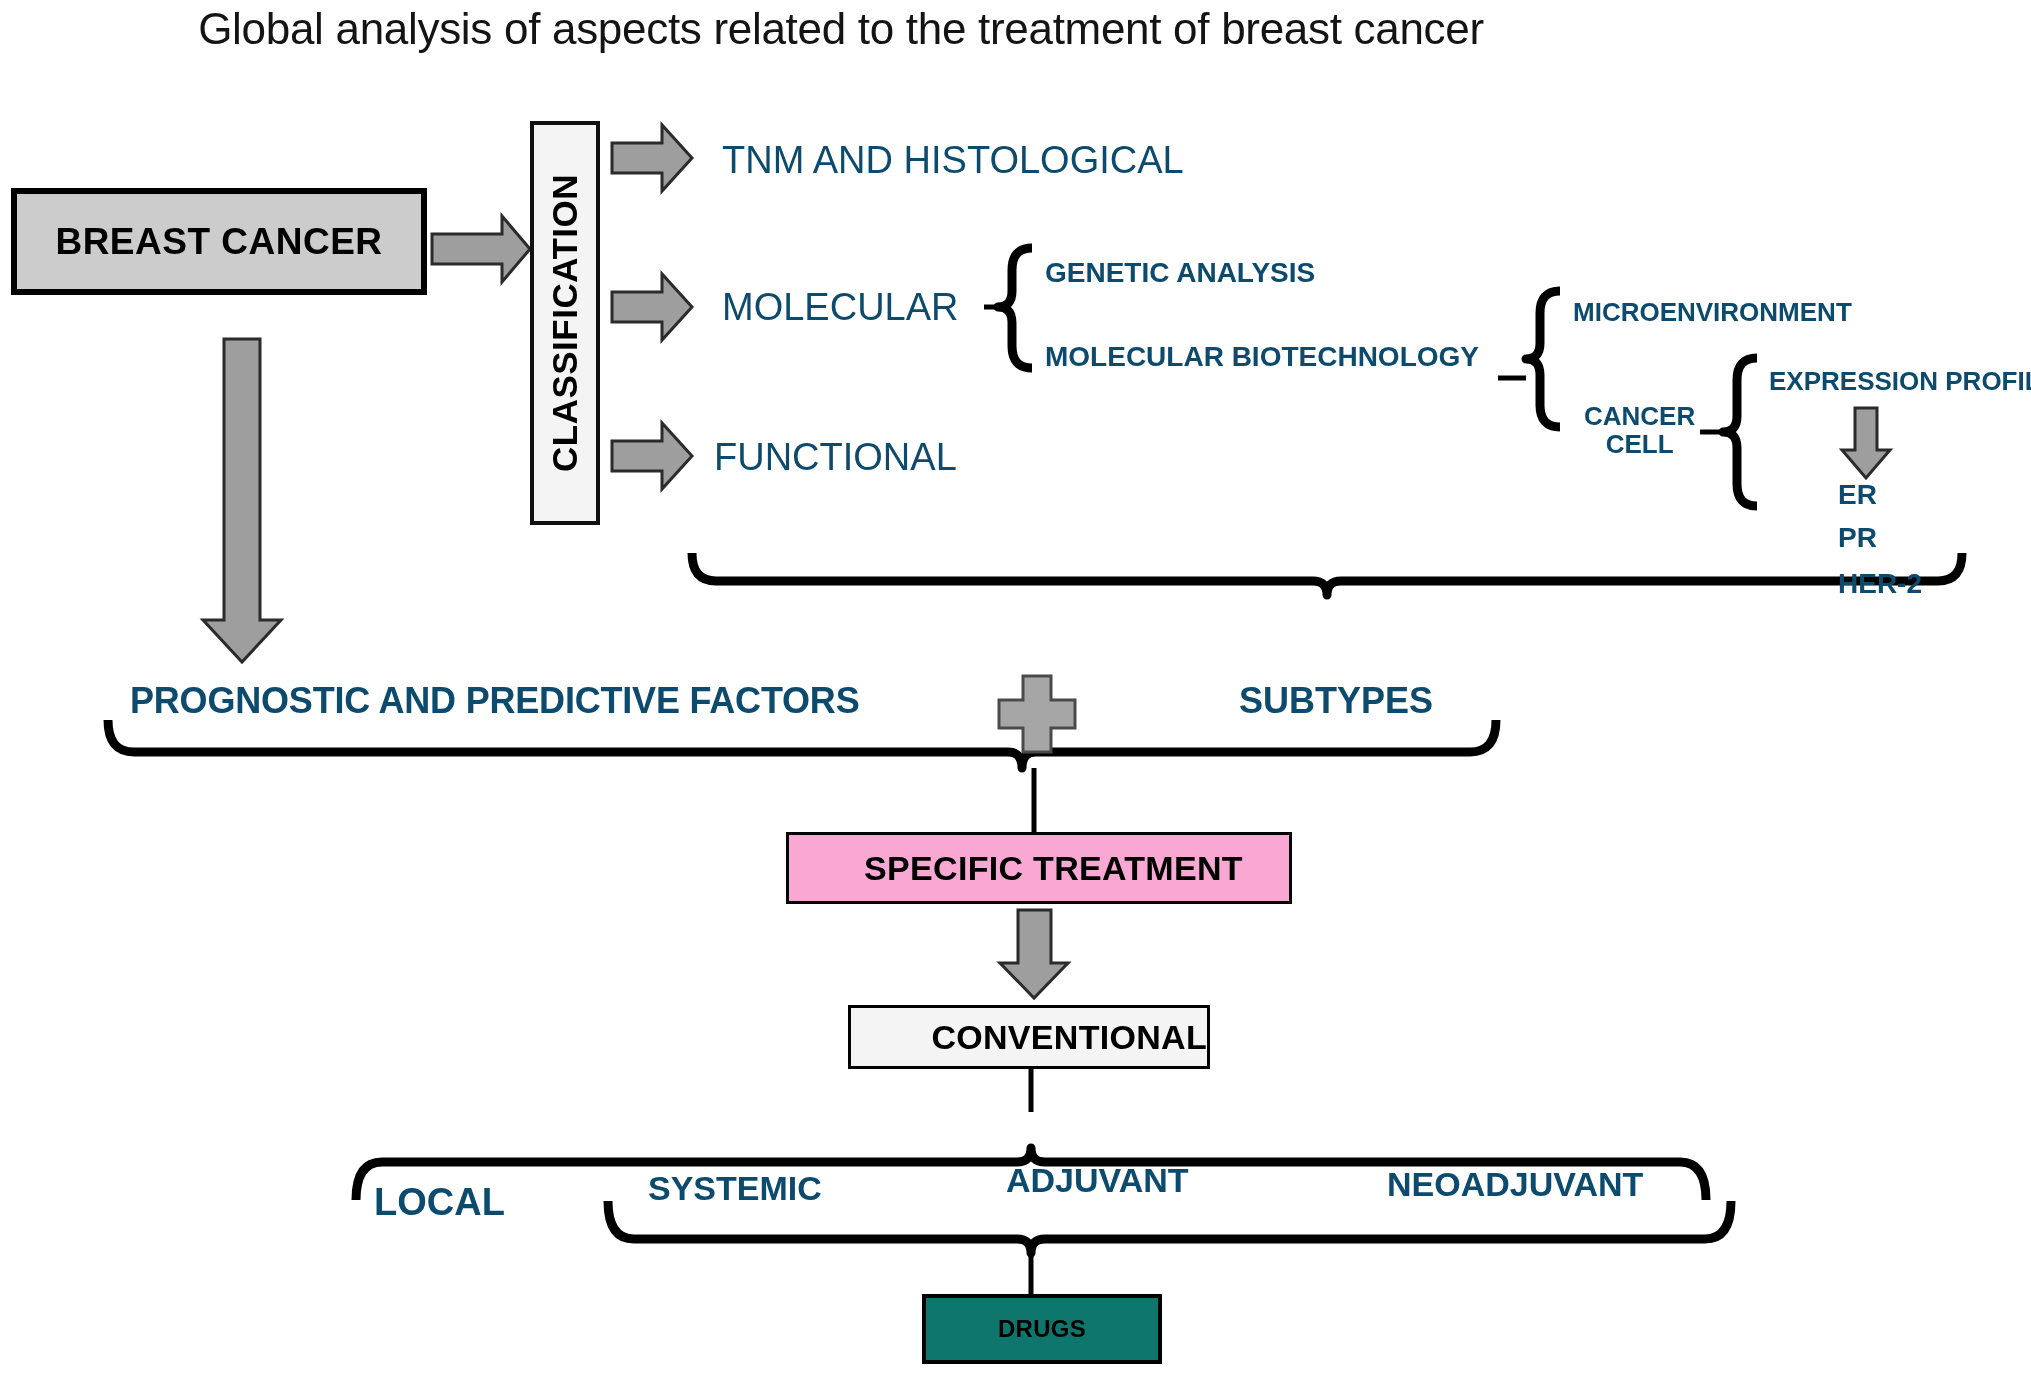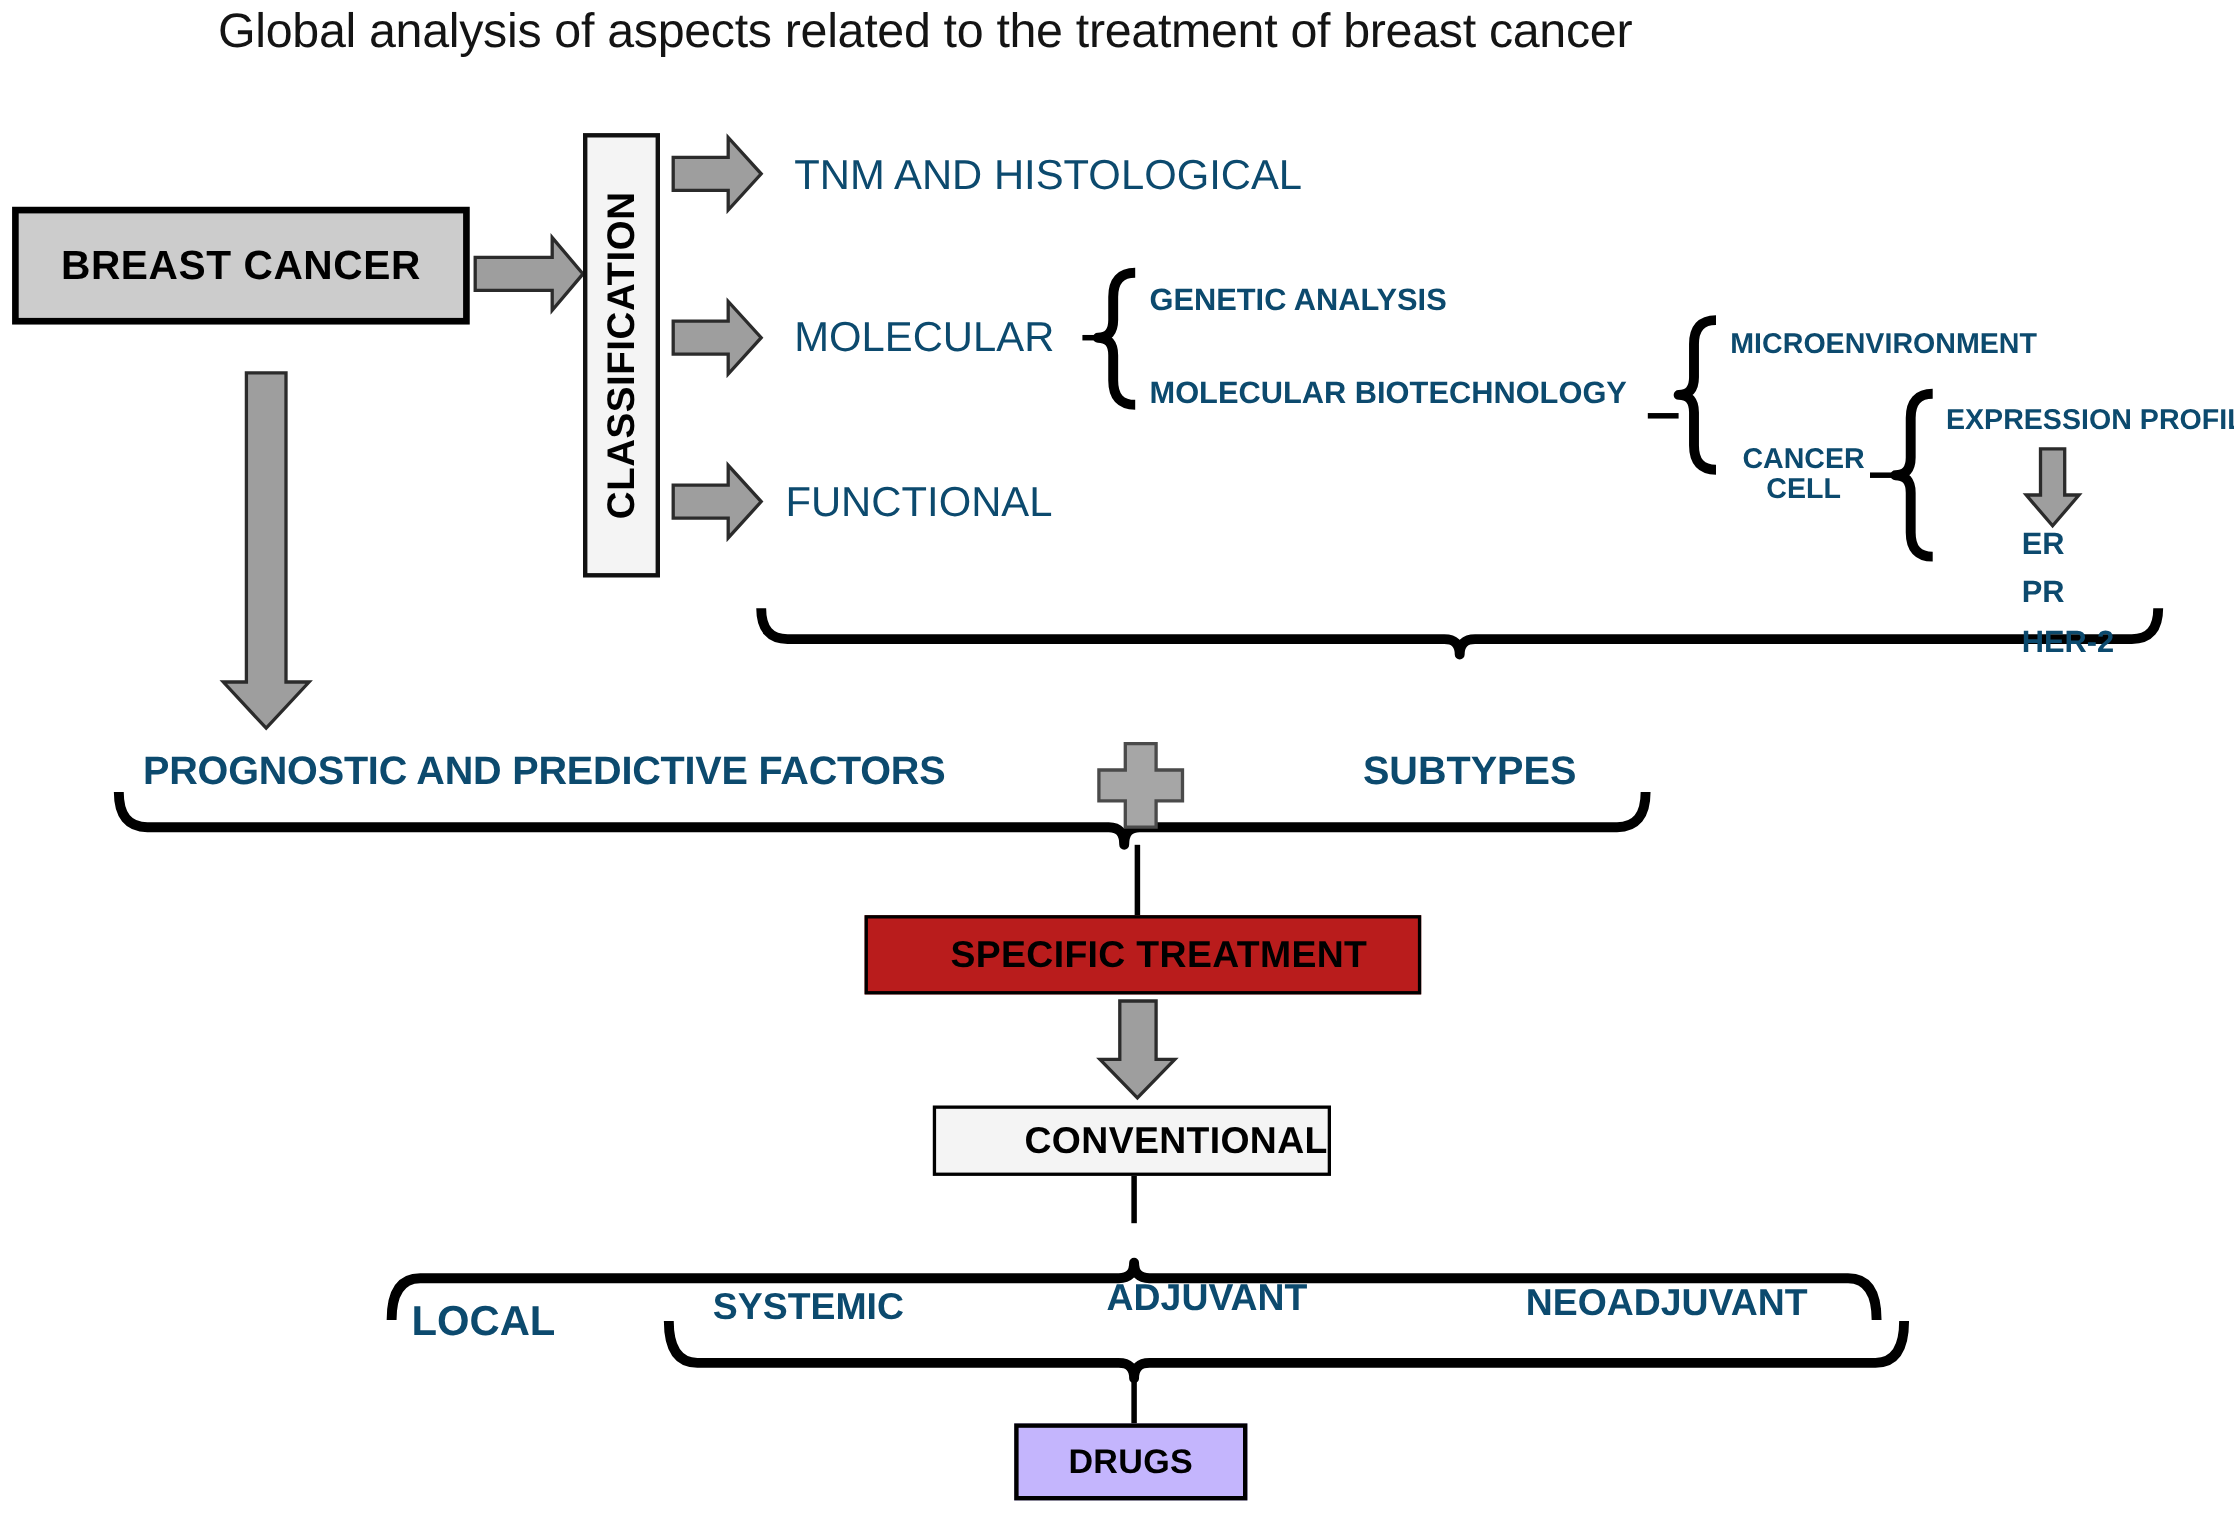--- a/index.html
+++ b/index.html
@@ -59,41 +59,41 @@
   #classification-label {
     transform: rotate(-90deg);
     white-space: nowrap;
     font-size: 35px;
     font-weight: bold;
     letter-spacing: 0.5px;
   }
   #specific-treatment-box {
     left: 786px; top: 832px;
     width: 506px; height: 72px;
-    background: #b91c1c;
+    background: #f9a8d4;
     border: 3px solid #000000;
     font-size: 34px;
     letter-spacing: 0.3px;
     padding-left: 29px;
   }
   #conventional-box {
     left: 848px; top: 1005px;
     width: 362px; height: 64px;
     background: #f4f4f4;
     border: 3px solid #000000;
     font-size: 34px;
     letter-spacing: 0.3px;
     justify-content: flex-end;
   }
   #drugs-box {
     left: 922px; top: 1294px;
-    width: 212px; height: 70px;
-    background: #c4b5fd;
+    width: 240px; height: 70px;
+    background: #0f766e;
     border: 4px solid #000000;
-    font-size: 31px;
+    font-size: 24px;
     letter-spacing: 0.3px;
   }
 
   
   .label {
     color: #0c4a6e;
     white-space: nowrap;
     line-height: 1.06;
   }
   .lbl-thin { font-weight: 400; padding-left: 16px; }

